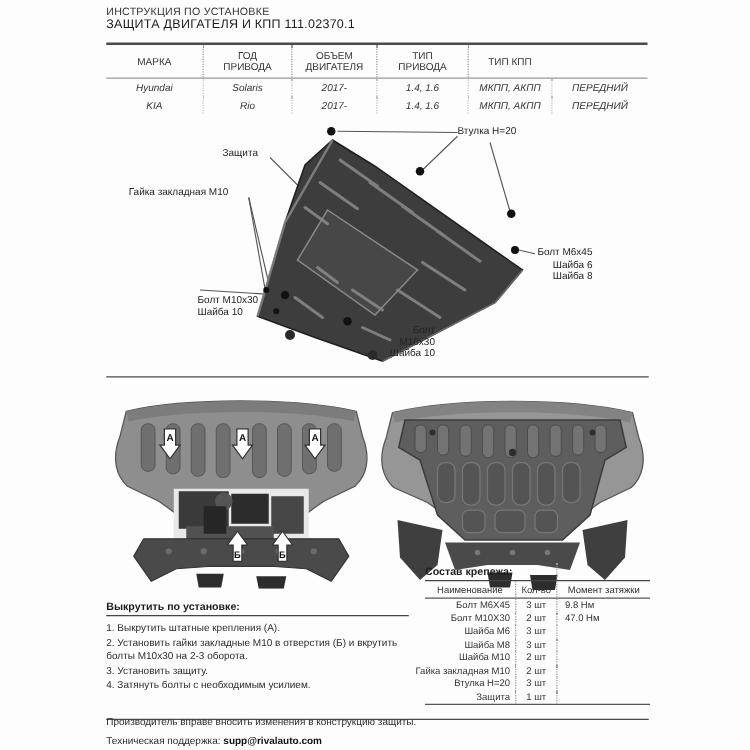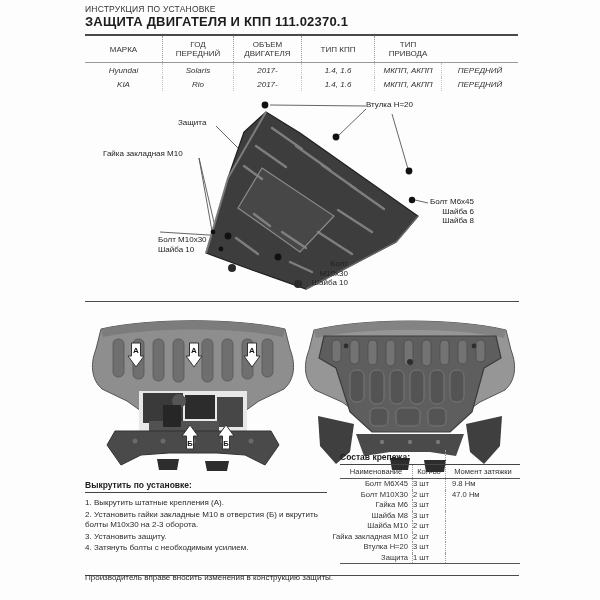--- a/index.html
+++ b/index.html
@@ -6,21 +6,21 @@
   body{
     width:600px;height:600px;background:#ffffff;
     font-family:"Liberation Sans","DejaVu Sans",sans-serif;
     color:#2b2b2b;position:relative;overflow:hidden;
   }
   .page{position:absolute;left:0;top:0;width:600px;height:600px;background:#fdfdfd;}
   .abs{position:absolute;}
 
   
   .hdr1{left:85px;top:4px;font-size:8.5px;letter-spacing:.2px;color:#333;}
-  .hdr2{left:85px;top:14px;font-size:13px;font-weight:bold;color:#1c1c1c;letter-spacing:.2px;}
+  .hdr2{left:85px;top:14px;font-size:10px;font-weight:normal;color:#1c1c1c;letter-spacing:.2px;}
 
   
   .vtable{left:85px;top:34px;width:433px;border-top:2px solid #4a4a4a;}
   .vrow{display:grid;grid-template-columns:77px 71px 68px 73px 67px 77px;}
   .vrow.head{border-bottom:1px solid #999;}
   .vcell{display:flex;align-items:center;justify-content:center;text-align:center;
     font-size:8px;line-height:9px;white-space:pre-line;color:#333;}
   .vrow.head .vcell{height:26px;}
   .vrow.data .vcell{height:14px;}
   .vcell + .vcell{border-left:1px dotted #9a9a9a;}
@@ -43,21 +43,21 @@
   
   .hw{left:340px;top:450px;width:180px;}
   .hwgrid{display:grid;grid-template-columns:72px 33px 75px;}
   .hwcell{font-size:7.6px;line-height:10.5px;color:#333;white-space:nowrap;}
   .hwcell + .hwcell{border-left:1px dotted #9a9a9a;}
   .hw-title-row{border-bottom:1px solid #444;}
   .hw-title{font-size:8.5px;font-weight:bold;color:#1c1c1c;line-height:14px;white-space:nowrap;}
   .hw-head{border-bottom:1.5px solid #555;}
   .hw-head .hwcell{line-height:13px;text-align:center;color:#333;}
   .name-cell{display:flex;justify-content:flex-end;padding-right:4px;}
-  .qty-cell{}
+  .qty-cell{text-align:center;}
   .tq-cell{padding-left:6px;}
   .hw-bottom{border-top:1.5px solid #555;height:2px;}
 
   
   .foot-rule{left:85px;top:575px;width:434px;border-top:1.5px solid #4a4a4a;}
   .foot1{left:85px;top:573px;font-size:8px;color:#2b2b2b;}
   .foot2{left:85px;top:588px;font-size:8px;color:#2b2b2b;}
   .foot2 b{color:#111;}
   svg{display:block;}
 </style>
@@ -66,26 +66,26 @@
 
 <div class="page">
 
   <div class="abs hdr1">ИНСТРУКЦИЯ ПО УСТАНОВКЕ</div>
   <div class="abs hdr2">ЗАЩИТА ДВИГАТЕЛЯ И КПП  111.02370.1</div>
 
   <div class="abs vtable">
     <div class="vrow head">
       <div class="vcell">МАРКА</div>
       <div class="vcell">ГОД
-ПЕРЕДНИЙ</div>
+ПРИВОДА</div>
       <div class="vcell">ОБЪЕМ
 ДВИГАТЕЛЯ</div>
-      <div class="vcell">ТИП КПП</div>
       <div class="vcell">ТИП
 ПРИВОДА</div>
+      <div class="vcell">ТИП КПП</div>
     </div>
     <div class="vrow data">
       <div class="vcell">Hyundai</div>
       <div class="vcell">Solaris</div>
       <div class="vcell">2017-</div>
       <div class="vcell">1.4, 1.6</div>
       <div class="vcell">МКПП, АКПП</div>
       <div class="vcell">ПЕРЕДНИЙ</div>
     </div>
     <div class="vrow data">
@@ -284,21 +284,21 @@
       <div class="hwcell name-cell">Болт М6Х45</div>
       <div class="hwcell qty-cell">3 шт</div>
       <div class="hwcell tq-cell">9.8 Нм</div>
     </div>
     <div class="hwgrid">
       <div class="hwcell name-cell">Болт М10Х30</div>
       <div class="hwcell qty-cell">2 шт</div>
       <div class="hwcell tq-cell">47.0 Нм</div>
     </div>
     <div class="hwgrid">
-      <div class="hwcell name-cell">Гайка М6</div>
+      <div class="hwcell name-cell">Шайба М6</div>
       <div class="hwcell qty-cell">3 шт</div>
       <div class="hwcell tq-cell"></div>
     </div>
     <div class="hwgrid">
       <div class="hwcell name-cell">Шайба М8</div>
       <div class="hwcell qty-cell">3 шт</div>
       <div class="hwcell tq-cell"></div>
     </div>
     <div class="hwgrid">
       <div class="hwcell name-cell">Шайба М10</div>
@@ -318,14 +318,17 @@
     <div class="hwgrid">
       <div class="hwcell name-cell">Защита</div>
       <div class="hwcell qty-cell">1 шт</div>
       <div class="hwcell tq-cell"></div>
     </div>
     <div class="hw-bottom"></div>
   </div>
 
   <div class="abs foot-rule"></div>
   <div class="abs foot1">Производитель вправе вносить изменения в конструкцию защиты.</div>
+  <div class="abs foot2">
+    <span>Техническая поддержка: </span><b>supp@rivalauto.com</b>
+  </div>
 
 </div>
 
 </body></html>

